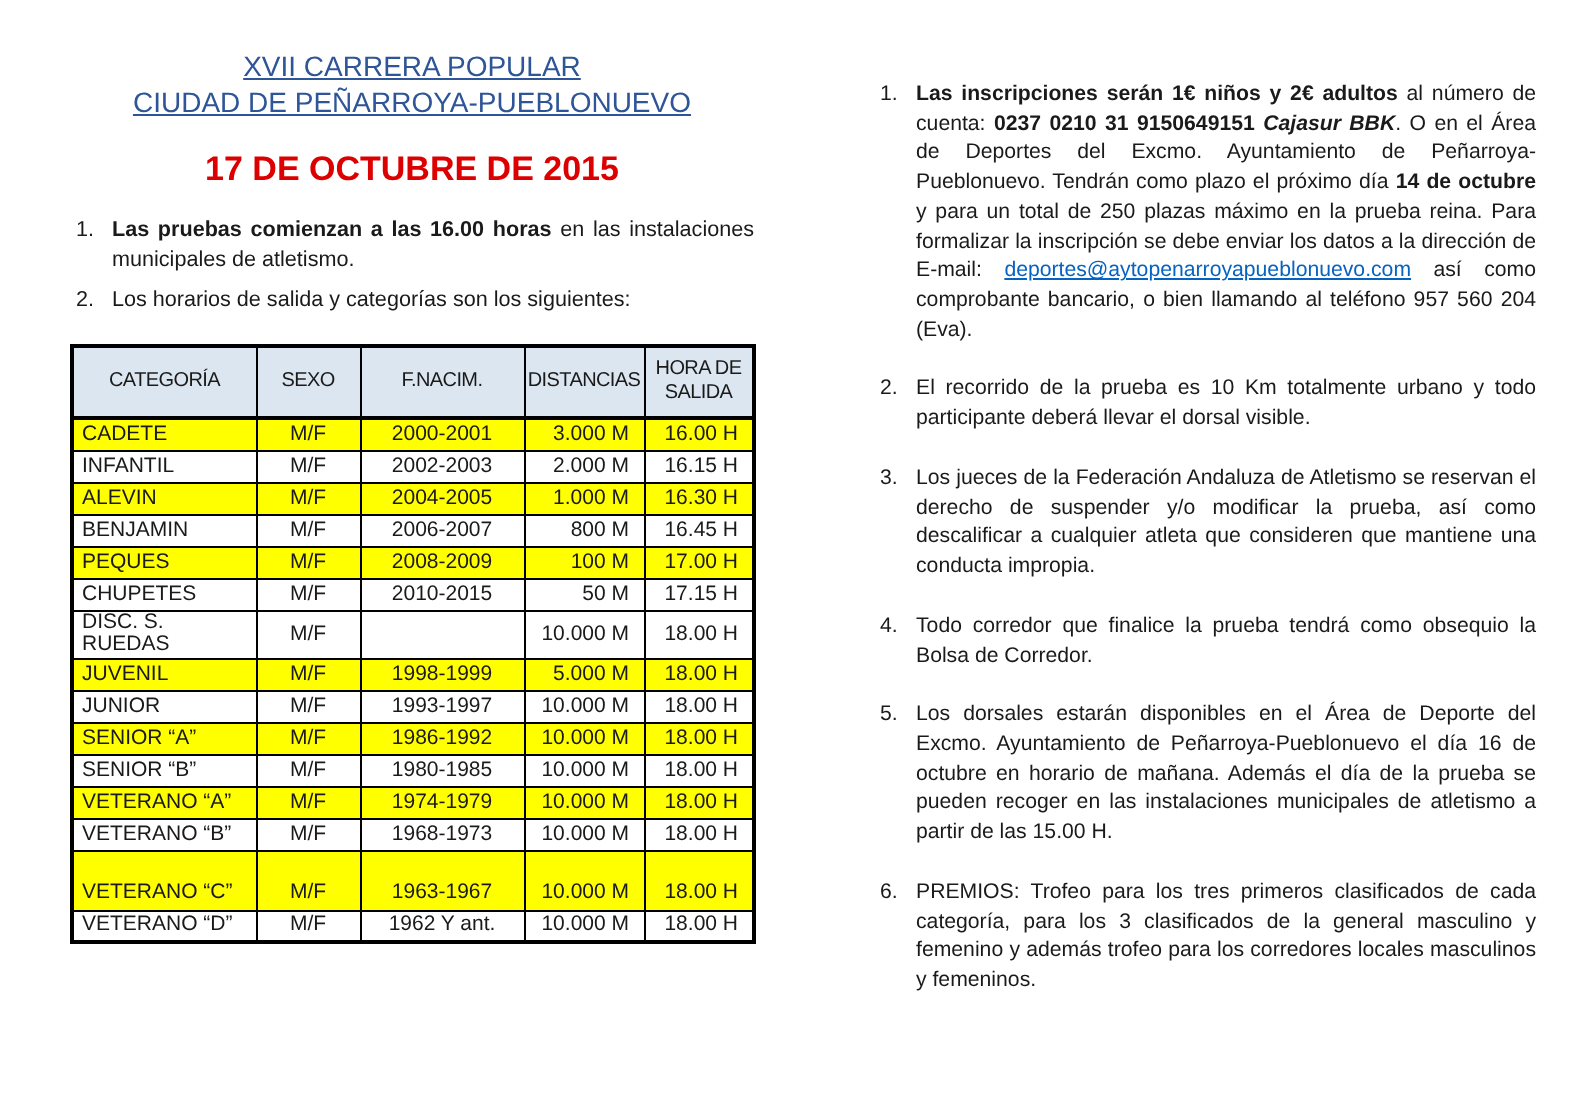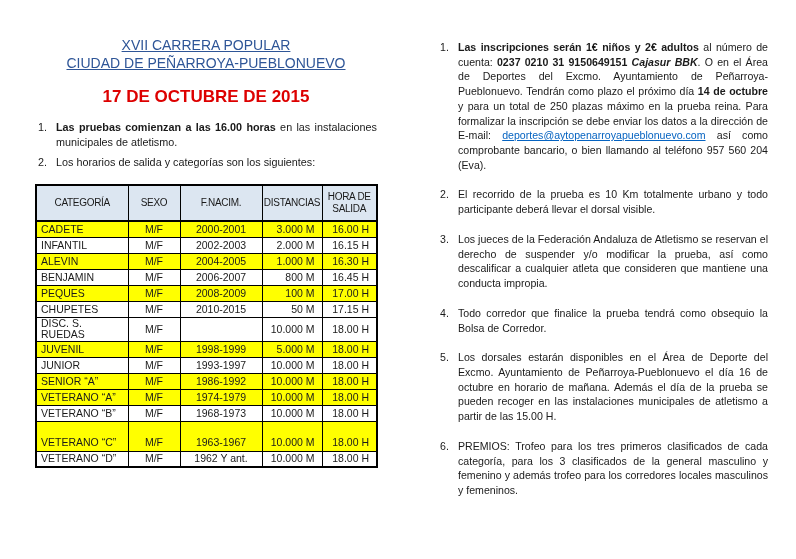--- a/index.html
+++ b/index.html
@@ -11,21 +11,21 @@
     --ink:#1a1a1a;
     --border:#000000;
   }
   *{box-sizing:border-box;}
   html,body{margin:0;padding:0;}
   body{
     width:796px;height:559px;position:relative;overflow:hidden;
     background:#ffffff;color:var(--ink);
     font-family:"Liberation Sans", sans-serif;
   }
-  .left-col{position:absolute;left:35px;top:36px;width:342px;}
+  .left-col{position:absolute;left:35px;top:24px;width:342px;}
   .right-col{position:absolute;left:437px;top:40px;width:331px;}
 
   .doc-title{text-align:center;color:var(--title-blue);font-size:14px;line-height:1.3;}
   .title-line{display:block;text-decoration:underline;}
   .doc-date{text-align:center;color:var(--date-red);font-weight:700;font-size:17px;margin:15px 0 13px 0;}
 
   .list{list-style:none;margin:0;padding:0;}
   .list li{display:flex;align-items:flex-start;}
   .num{flex:0 0 21px;padding-left:3px;}
   .txt{flex:1 1 auto;text-align:justify;}
@@ -165,20 +165,27 @@
             <td class="dist">10.000 M</td>
             <td class="hora">18.00 H</td>
           </tr>
           <tr class="hl">
             <td class="cat">SENIOR  “A”</td>
             <td class="sexo">M/F</td>
             <td class="nacim">1986-1992</td>
             <td class="dist">10.000 M</td>
             <td class="hora">18.00 H</td>
           </tr>
+          <tr>
+            <td class="cat">SENIOR  “B”</td>
+            <td class="sexo">M/F</td>
+            <td class="nacim">1980-1985</td>
+            <td class="dist">10.000 M</td>
+            <td class="hora">18.00 H</td>
+          </tr>
           <tr class="hl">
             <td class="cat">VETERANO  “A”</td>
             <td class="sexo">M/F</td>
             <td class="nacim">1974-1979</td>
             <td class="dist">10.000 M</td>
             <td class="hora">18.00 H</td>
           </tr>
           <tr>
             <td class="cat">VETERANO “B”</td>
             <td class="sexo">M/F</td>

